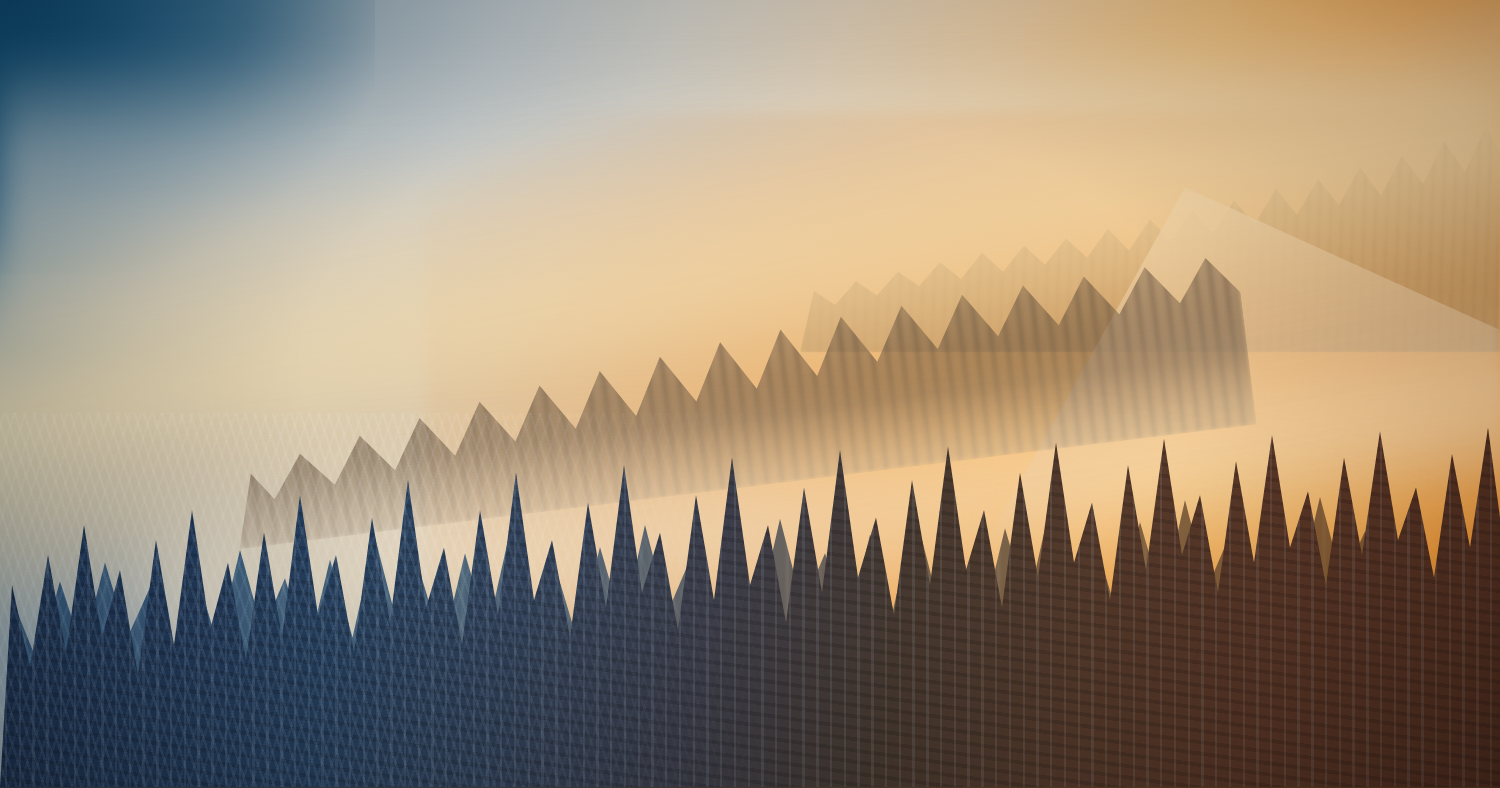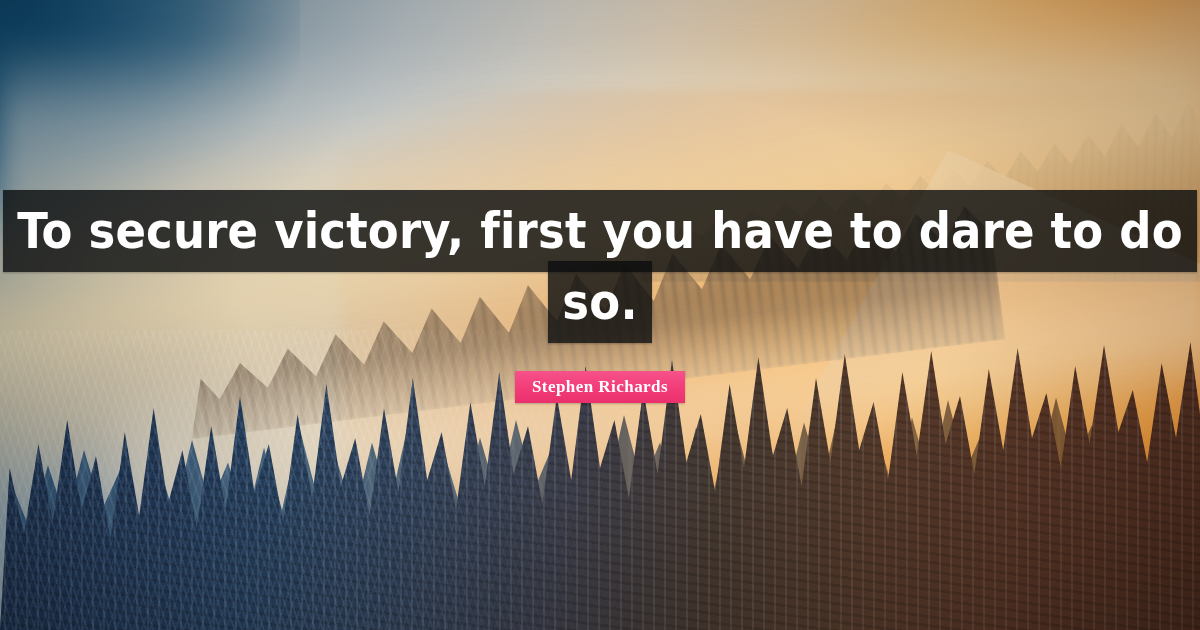--- a/index.html
+++ b/index.html
@@ -335,23 +335,17 @@
       <div class="forest-layer forest-back"></div>
       <div class="forest-layer forest-front"></div>
       <div class="frost"></div>
     </div>
 
     <div class="vignette"></div>
   </div>
 
   <div class="content">
 
-    <div class="quote-block">
-      <span class="quote-text">To secure victory, first you have to dare to do so.</span>
-    </div>
-
-    <div class="author-row">
-      <span class="author-badge">Stephen Richards</span>
-    </div>
+
 
 
   </div>
 </div>
 
 </body></html>

